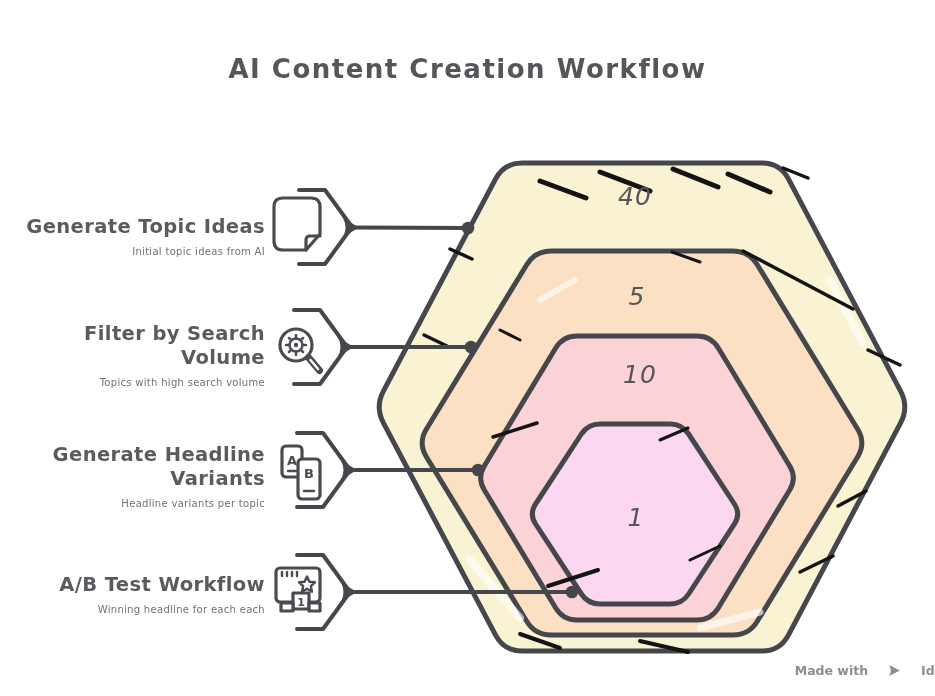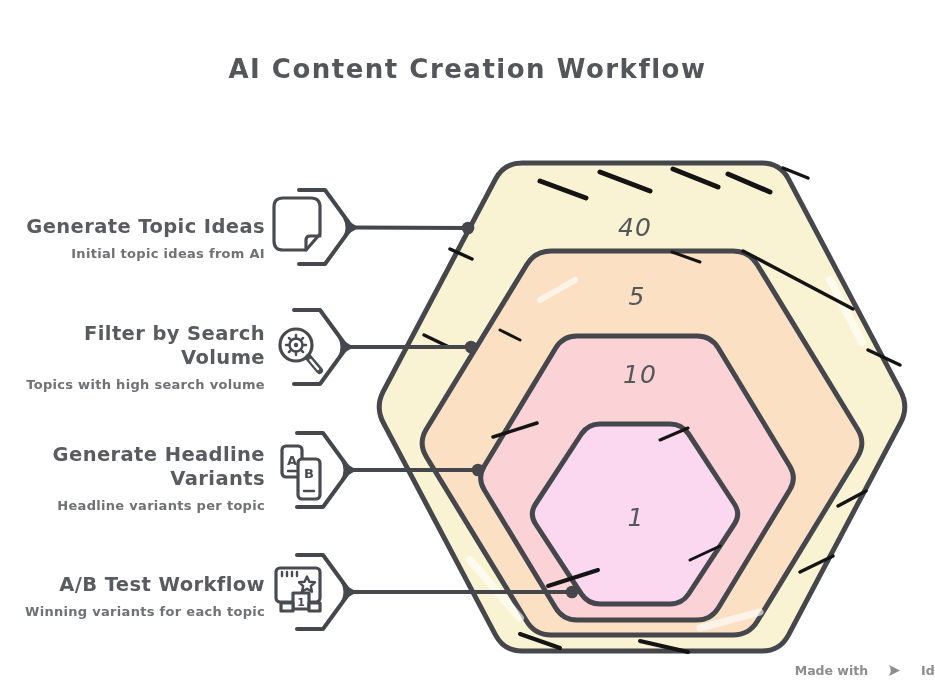--- a/index.html
+++ b/index.html
@@ -16,21 +16,21 @@
   .icon{stroke:#4a4b50;stroke-width:3.2;fill:none;stroke-linecap:round;stroke-linejoin:round;}
   .icon-thin{stroke:#4a4b50;stroke-width:2.4;fill:none;stroke-linecap:round;stroke-linejoin:round;}
   .icon-solid{fill:#4a4b50;stroke:none;}
   .icon-text{fill:#4a4b50;font-weight:bold;font-family:"DejaVu Sans",sans-serif;}
   .icon-bg{fill:#ffffff;}
   .mark{stroke:#141414;stroke-linecap:round;}
   .wmark{stroke:rgba(255,255,255,0.62);stroke-linecap:round;}
   .step-label{position:absolute;left:2px;width:263px;text-align:right;}
   .step-label .name{font-size:19.5px;font-weight:bold;line-height:24px;
                     letter-spacing:0.4px;color:#5a5b5f;white-space:pre-line;}
-  .step-label .desc{margin-top:7px;font-size:13px;font-weight:bold;
+  .step-label .desc{margin-top:7px;font-size:10px;font-weight:normal;
                     letter-spacing:0.3px;color:#707175;}
   .level-value{position:absolute;transform:translateX(-50%);font-size:25px;
                font-style:italic;color:#55565a;letter-spacing:1px;}
   .watermark{position:absolute;top:663px;right:12px;display:flex;align-items:center;gap:20px;
              font-size:12.5px;color:#8d8d8d;}
   .watermark .prefix{font-weight:600;}
   .watermark .brand{font-weight:bold;}
 </style>
 </head>
 <body>
@@ -157,24 +157,24 @@
 Variants</div>
     <div class="desc">Headline variants per topic</div>
   </div>
   <div class="step-label" style="top:322px">
     <div class="name">Filter by Search
 Volume</div>
     <div class="desc">Topics with high search volume</div>
   </div>
   <div class="step-label" style="top:573px">
     <div class="name">A/B Test Workflow</div>
-    <div class="desc">Winning variants for each topic</div>
+    <div class="desc">Winning headline for each each</div>
   </div>
 
-  <div class="level-value" style="left:635px;top:213px">40</div>
+  <div class="level-value" style="left:635px;top:182px">40</div>
   <div class="level-value" style="left:637px;top:282px">5</div>
   <div class="level-value" style="left:640px;top:360px">10</div>
   <div class="level-value" style="left:636px;top:503px">1</div>
 
   <div class="watermark">
     <span class="prefix">Made with</span>
     <svg width="13" height="13" viewBox="0 0 13 13">
       <path d="M1 1 L12 6.5 L1 12 Q4.5 6.5 1 1 Z" fill="#8d8d8d"></path>
     </svg>
     <span class="brand">Ideas</span>

